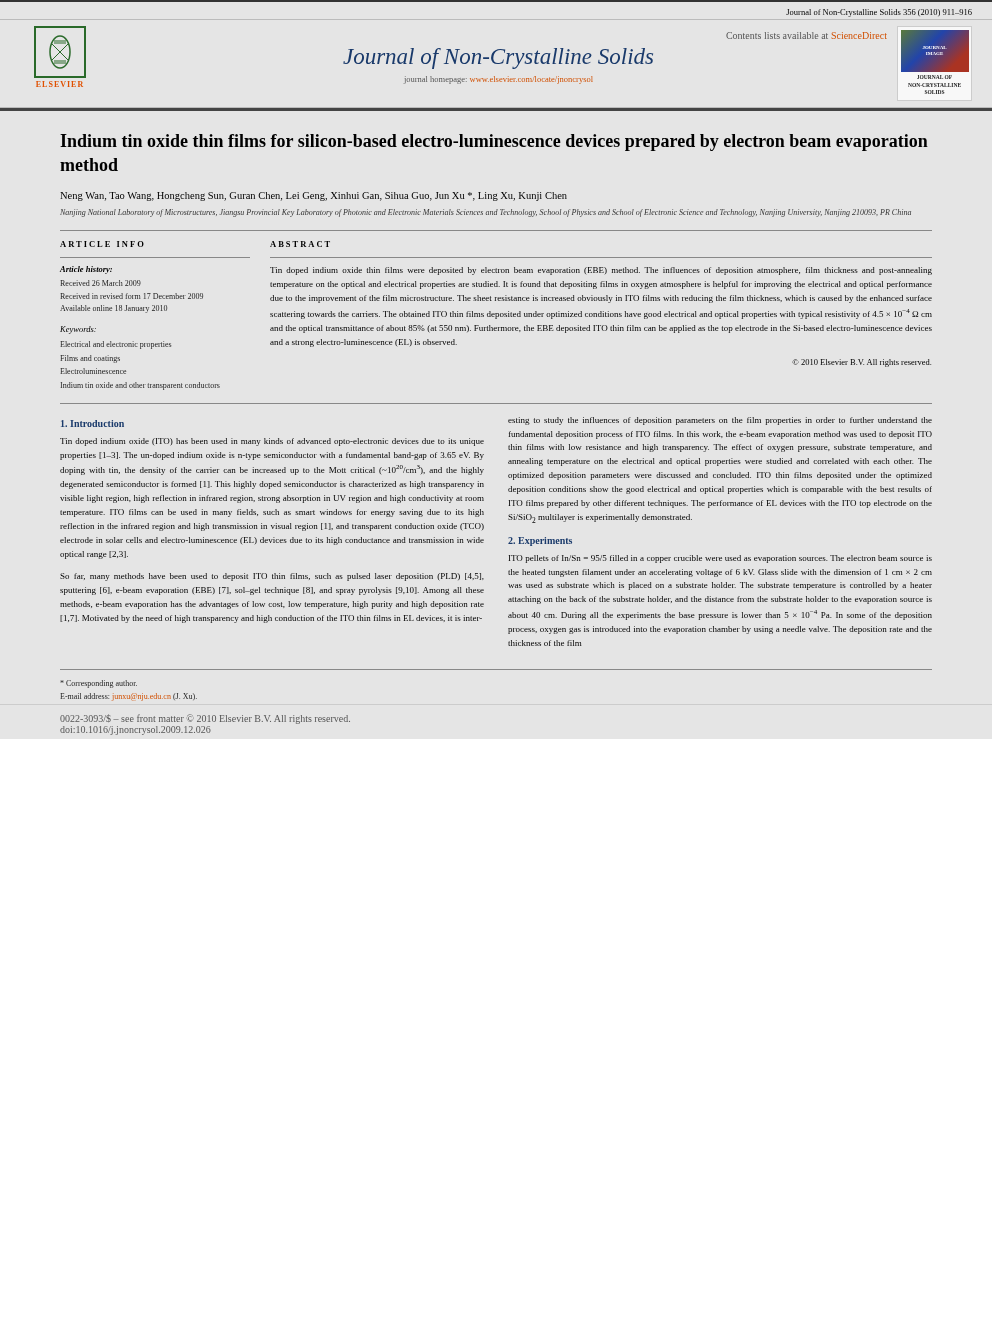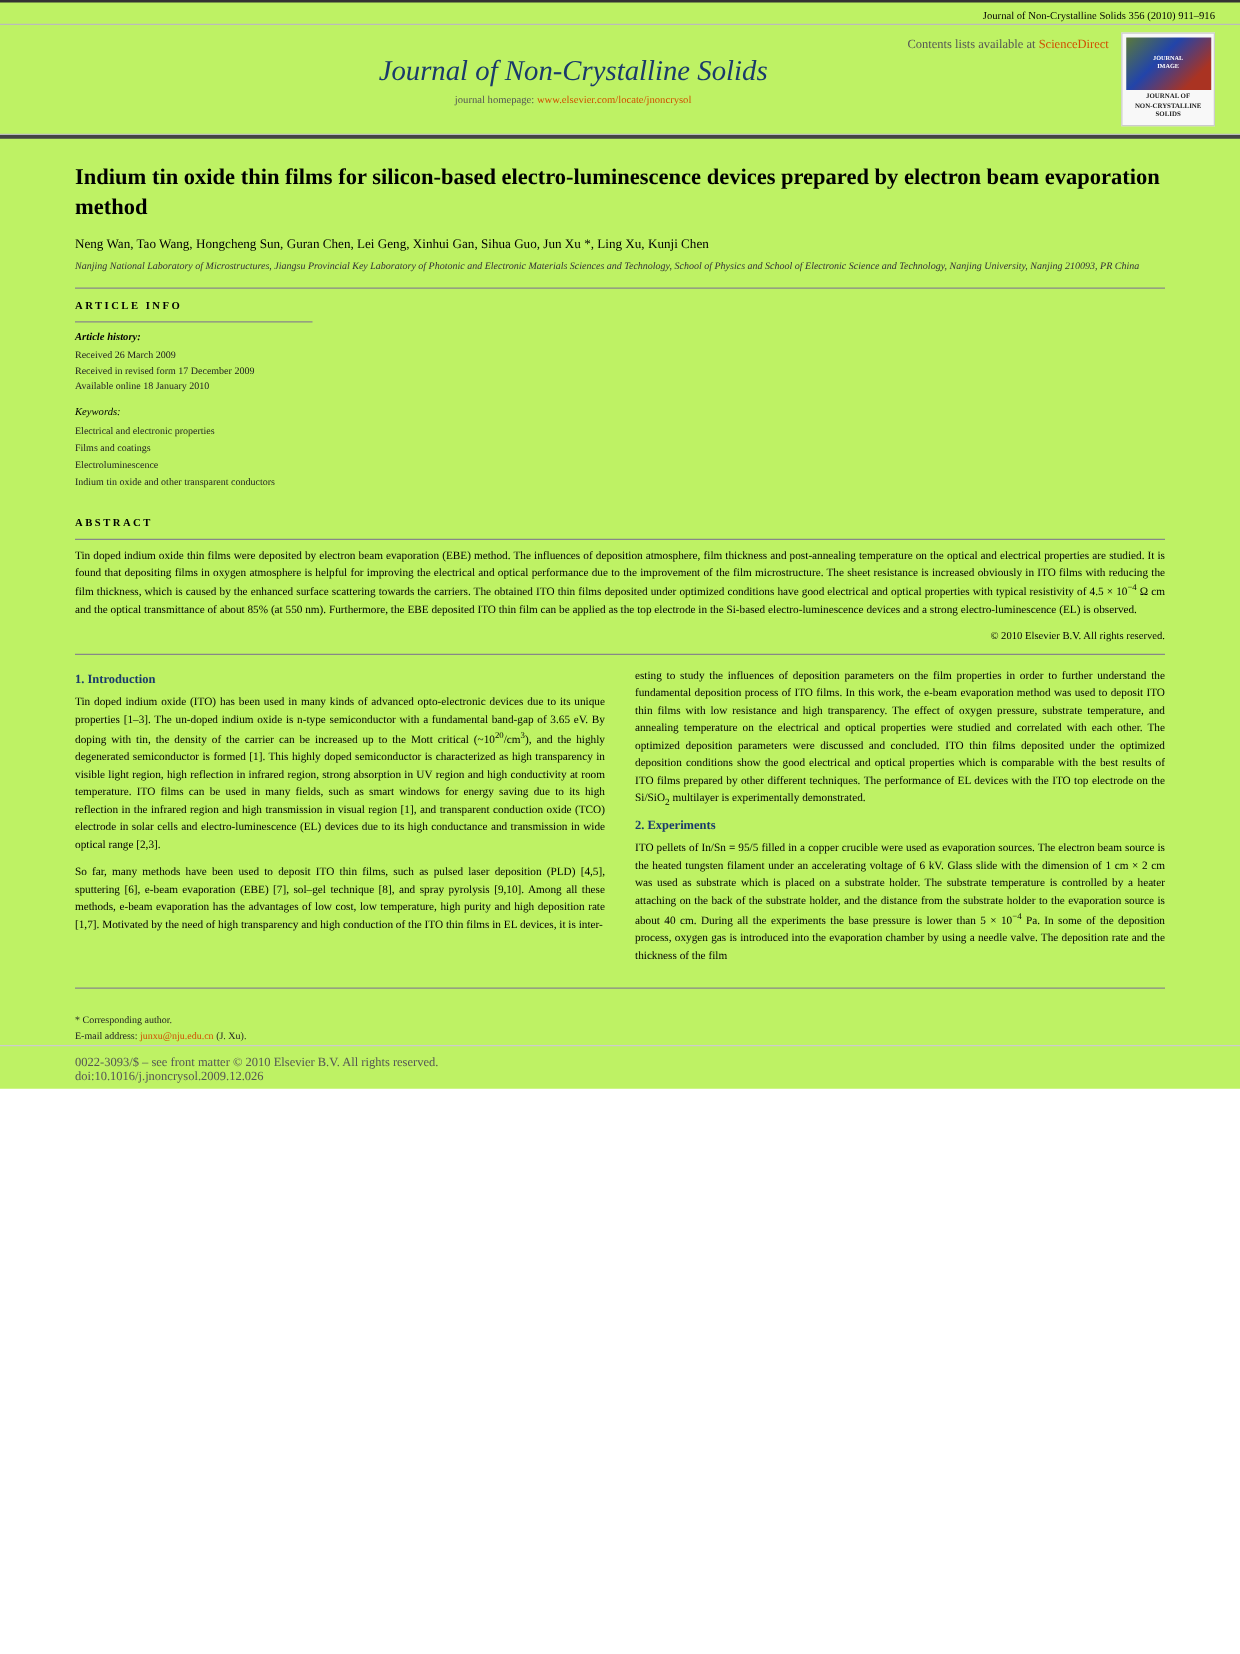--- a/index.html
+++ b/index.html
@@ -7,21 +7,21 @@
       width: 992px;
       min-height: 1323px;
       background: #fff;
       font-family: "Times New Roman", Times, serif;
       font-size: 10px;
       color: #000;
     }
     .page {
       width: 992px;
       padding: 0;
-      background: #bef264;
+      background: #e5e5e5;
     }
     
     .elsevier-logo {
       display: flex;
       flex-direction: column;
       align-items: center;
       width: 80px;
     }
     .elsevier-text {
       font-size: 8px;
@@ -62,21 +62,20 @@
     .thin-sep {
       height: 1px;
       background: #888;
       margin: 10px 0;
     }
     
     .two-col {
       display: flex;
       gap: 20px;
       padding: 0 60px;
-      flex-direction: column;
     }
     .col-left {
       width: 190px;
       flex-shrink: 0;
     }
     .col-right {
       flex: 1;
     }
     .section-heading {
       font-size: 8.5px;
@@ -139,21 +138,21 @@
     .body-text {
       font-size: 9px;
       line-height: 1.55;
       text-align: justify;
       color: #000;
       margin-bottom: 8px;
     }
     .footnote-area {
       border-top: 1px solid #888;
       margin: 0 60px;
-      padding-top: 19px;
+      padding-top: 8px;
     }
     .footnote-text {
       font-size: 8px;
       line-height: 1.6;
       color: #222;
     }
     .bottom-info {
       padding: 8px 60px 4px 60px;
       font-size: 10px;
       color: #555;
@@ -168,20 +167,32 @@
 <body>
 
 <div class="page">
 
   <div style="border-top: 2.5px solid #333; padding: 5px 20px 0 20px;">
     <div style="text-align:right; font-size:8.5px; padding-bottom:2px;">Journal of Non-Crystalline Solids 356 (2010) 911–916</div>
   </div>
 
   <div style="border-top: 1px solid #bbb; border-bottom: 1px solid #bbb; display:flex; align-items:stretch; padding: 6px 20px;">
 
+    <div class="elsevier-logo">
+      <div style="width:52px;height:52px;border:2px solid #2a6a2a;display:flex;align-items:center;justify-content:center;margin-bottom:2px;">
+        <svg width="44" height="44" viewBox="0 0 44 44">
+          <ellipse cx="22" cy="22" rx="10" ry="16" fill="none" stroke="#2a6a2a" stroke-width="1.5"></ellipse>
+          <line x1="14" y1="14" x2="30" y2="30" stroke="#2a6a2a" stroke-width="1"></line>
+          <line x1="30" y1="14" x2="14" y2="30" stroke="#2a6a2a" stroke-width="1"></line>
+          <rect x="16" y="10" width="12" height="4" fill="#2a6a2a" opacity="0.5"></rect>
+          <rect x="16" y="30" width="12" height="4" fill="#2a6a2a" opacity="0.5"></rect>
+        </svg>
+      </div>
+      <div class="elsevier-text">ELSEVIER</div>
+    </div>
 
     <div style="flex:1; text-align:center; padding: 4px 10px;">
       <div style="font-size:10px;color:#555;margin-bottom:3px;text-align:right;">
         <span>Contents lists available at </span><span style="color:#d14f00;">ScienceDirect</span>
       </div>
       <div style="font-size:23px;font-style:italic;color:#1a3a6b;font-family:'Times New Roman',serif;font-weight:normal;margin-bottom:4px;">Journal of Non-Crystalline Solids</div>
       <div style="font-size:8.5px;color:#555;">
         <span>journal homepage: </span><span style="color:#d14f00;">www.elsevier.com/locate/jnoncrysol</span>
       </div>
     </div>

